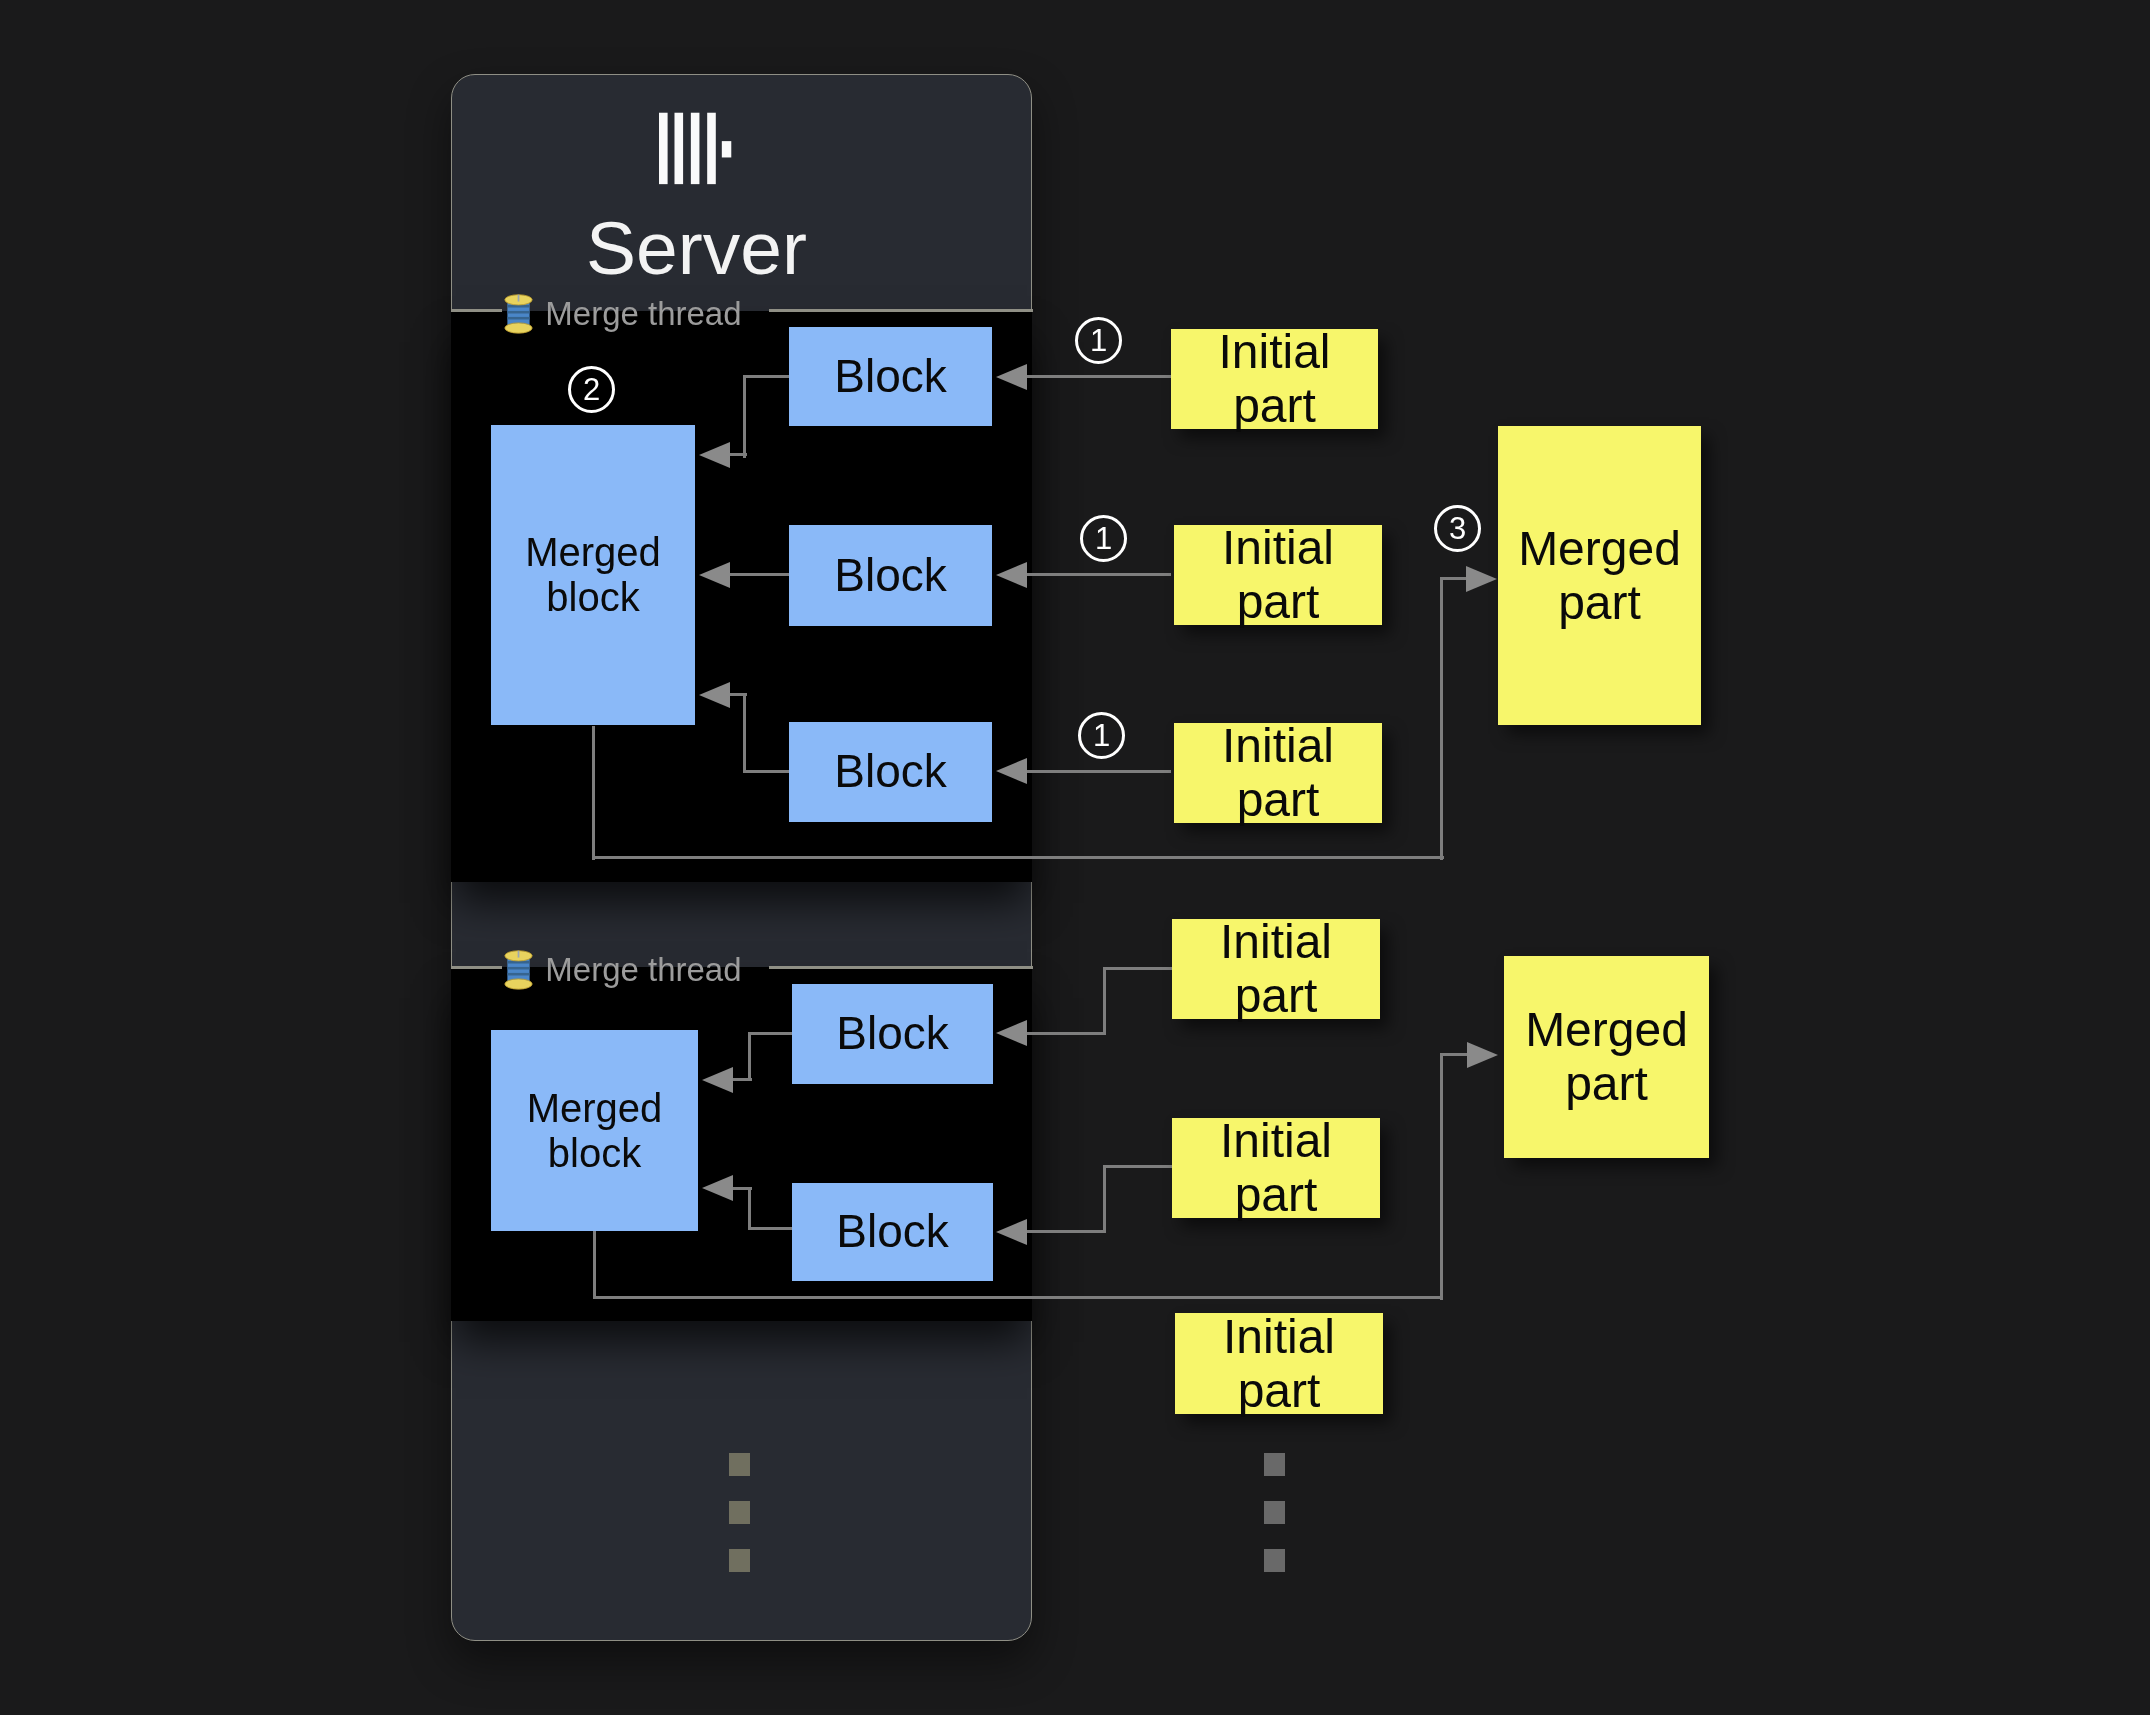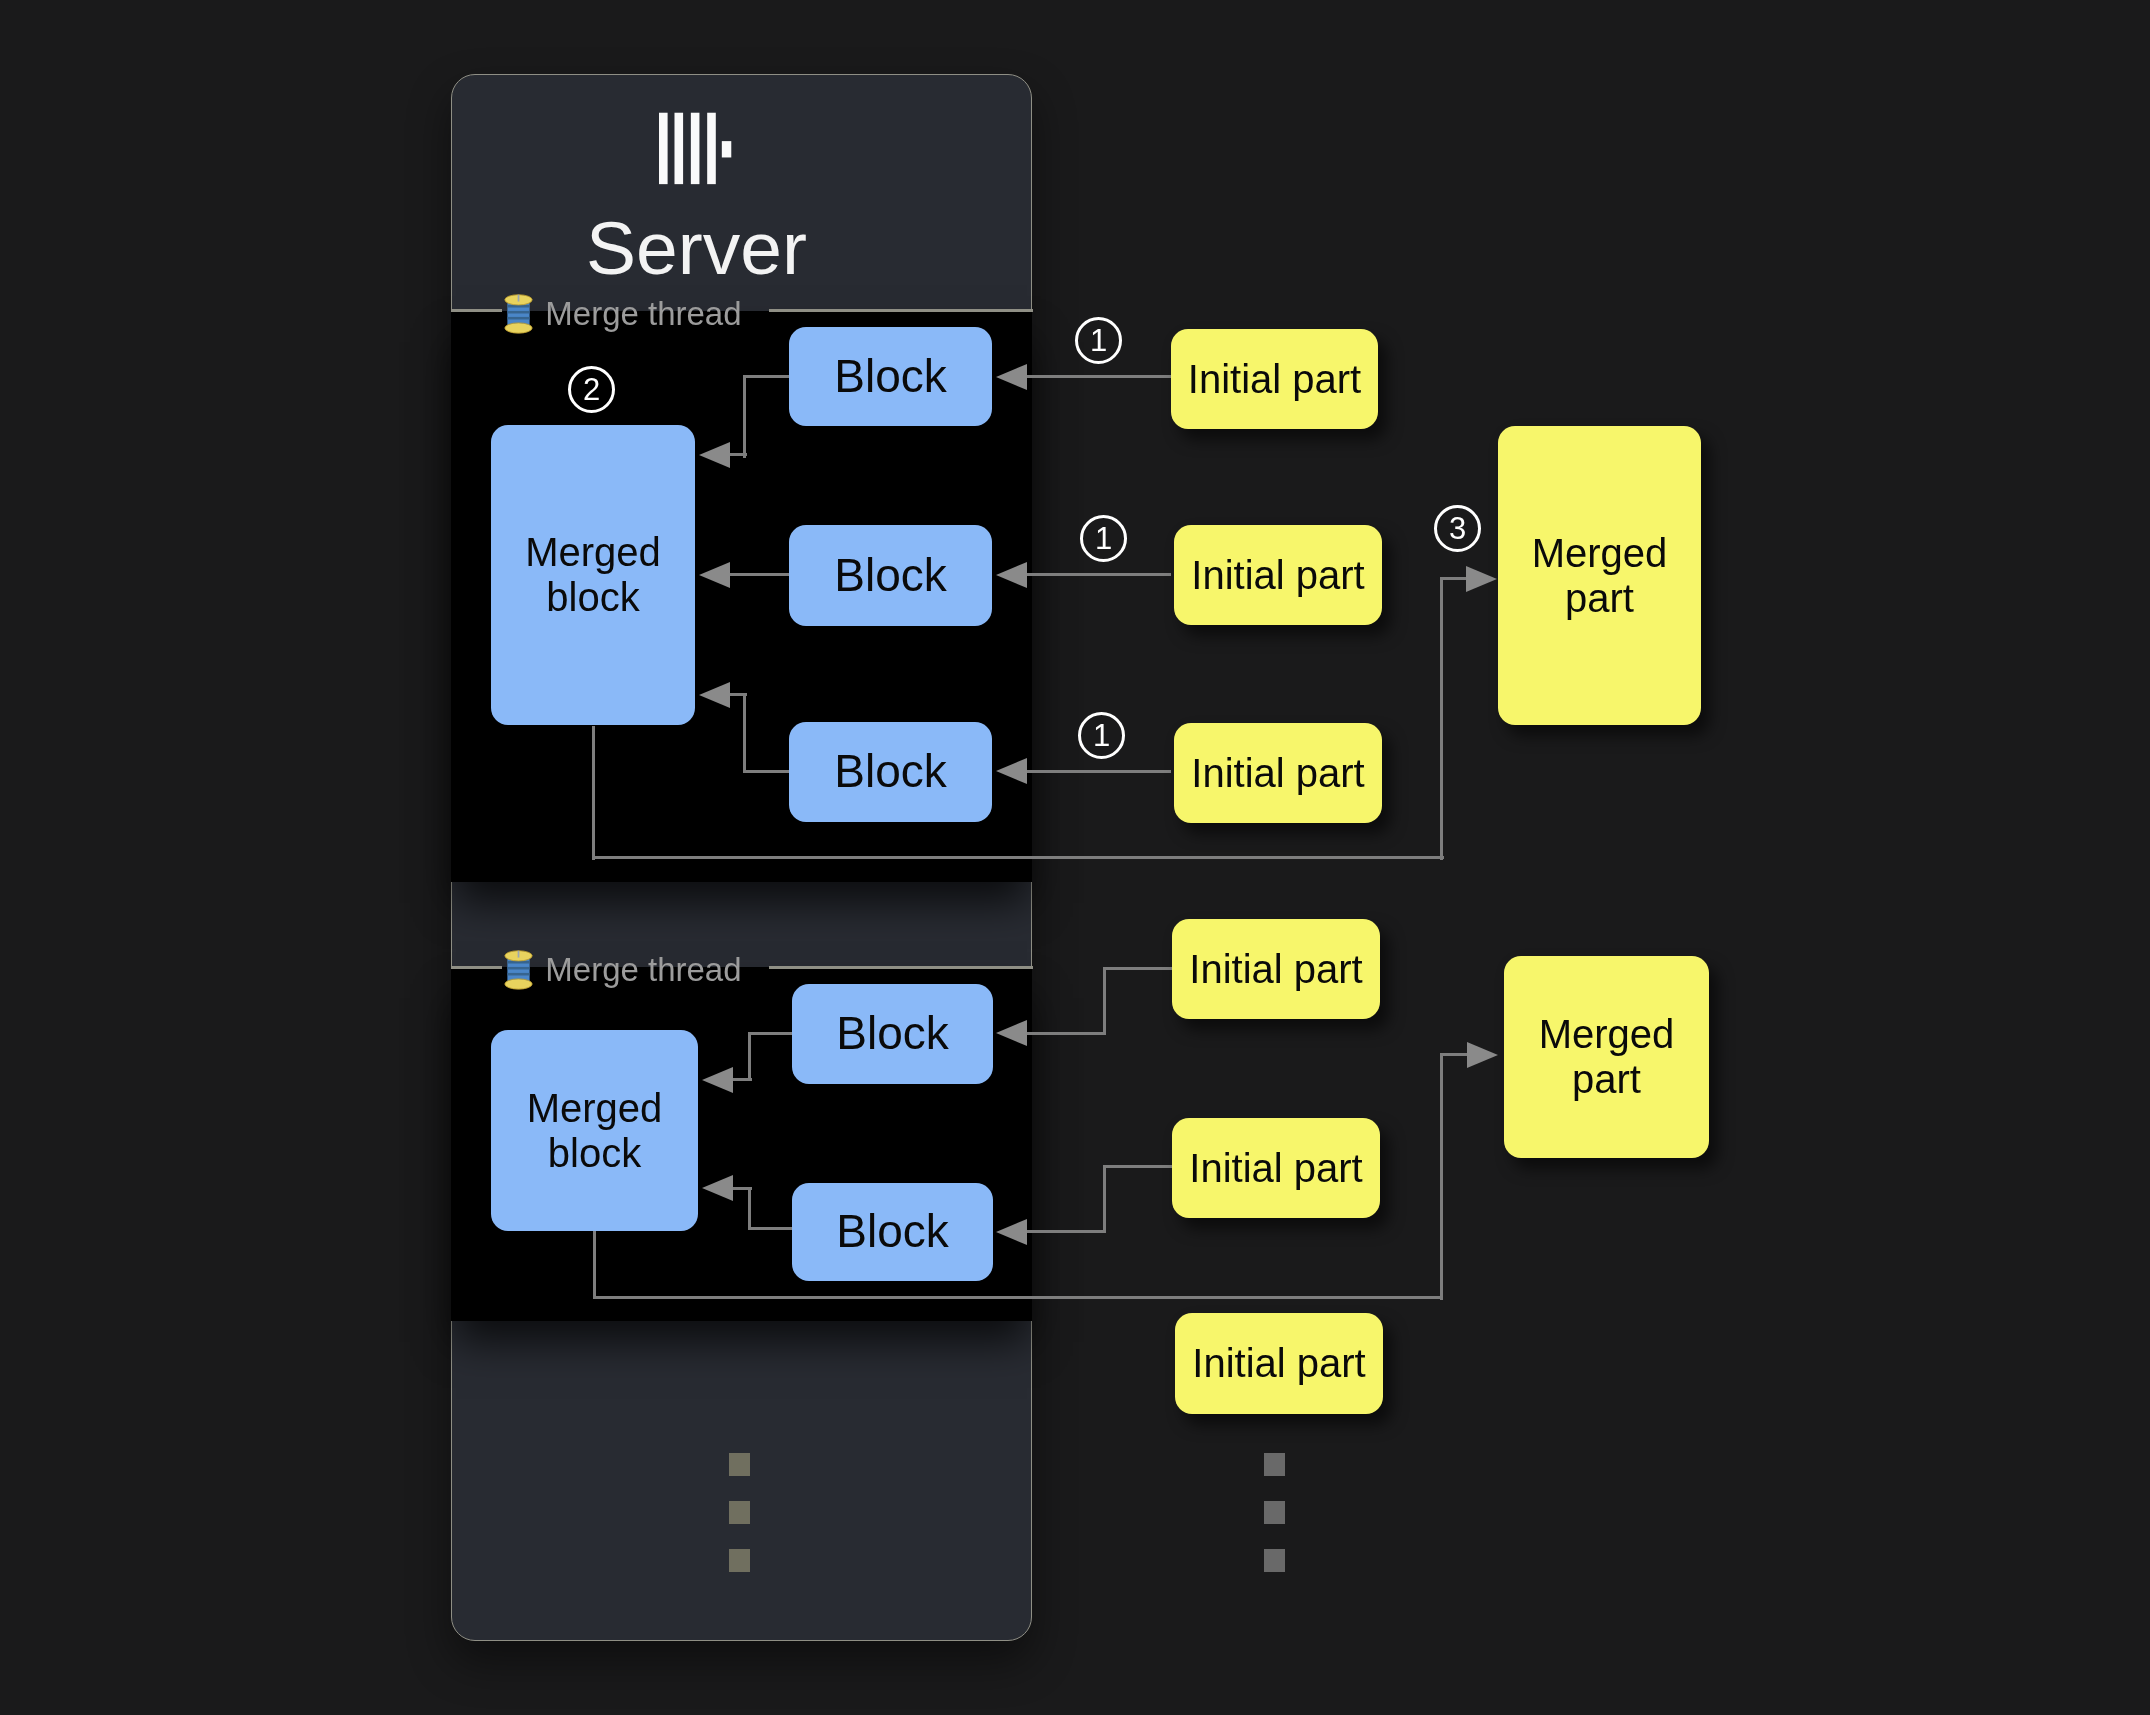--- a/index.html
+++ b/index.html
@@ -13,24 +13,24 @@
   .server-header{left:586px;top:111px;height:82px;display:flex;align-items:center;gap:22px;z-index:2;flex-direction:column;}
   .server-title{font-size:75px;line-height:82px;color:#f3f3f3;}
   
   .section{left:451px;width:581px;background:#000;z-index:1;
            box-shadow:0 26px 38px -5.1px rgba(0,0,0,.7);}
   .legend-line{height:2.6px;background:#8f8f85;z-index:2;}
   .legend{height:41px;display:flex;align-items:center;gap:10.3px;z-index:3;}
   .legend-text{font-size:33px;color:#9c9c9c;white-space:nowrap;}
   
   .box{display:flex;align-items:center;justify-content:center;text-align:center;
-       color:#0a0a0a;z-index:3;line-height:1.12;border-radius:17px;}
+       color:#0a0a0a;z-index:3;line-height:1.12;}
   .blue{background:#8ab9f8;font-size:40px;}
   .blue.small{font-size:46px;}
-  .yellow{background:#f7f66b;font-size:40px;box-shadow:8.6px 10.3px 15.4px rgba(0,0,0,.55);}
+  .yellow{background:#f7f66b;font-size:48px;box-shadow:8.6px 10.3px 15.4px rgba(0,0,0,.55);}
   
   .hline{height:3.4px;background:#7e7e7e;z-index:2;}
   .vline{width:3.4px;background:#7e7e7e;z-index:2;}
   .head-l{width:0;height:0;border-top:13px solid transparent;border-bottom:13px solid transparent;
           border-right:31px solid #8a8a8a;z-index:2;}
   .head-r{width:0;height:0;border-top:13px solid transparent;border-bottom:13px solid transparent;
           border-left:31px solid #8a8a8a;z-index:2;}
   
   .badge{width:41px;height:41px;border:3.4px solid #fff;border-radius:50%;color:#fff;
          display:flex;align-items:center;justify-content:center;font-size:31px;z-index:4;}

